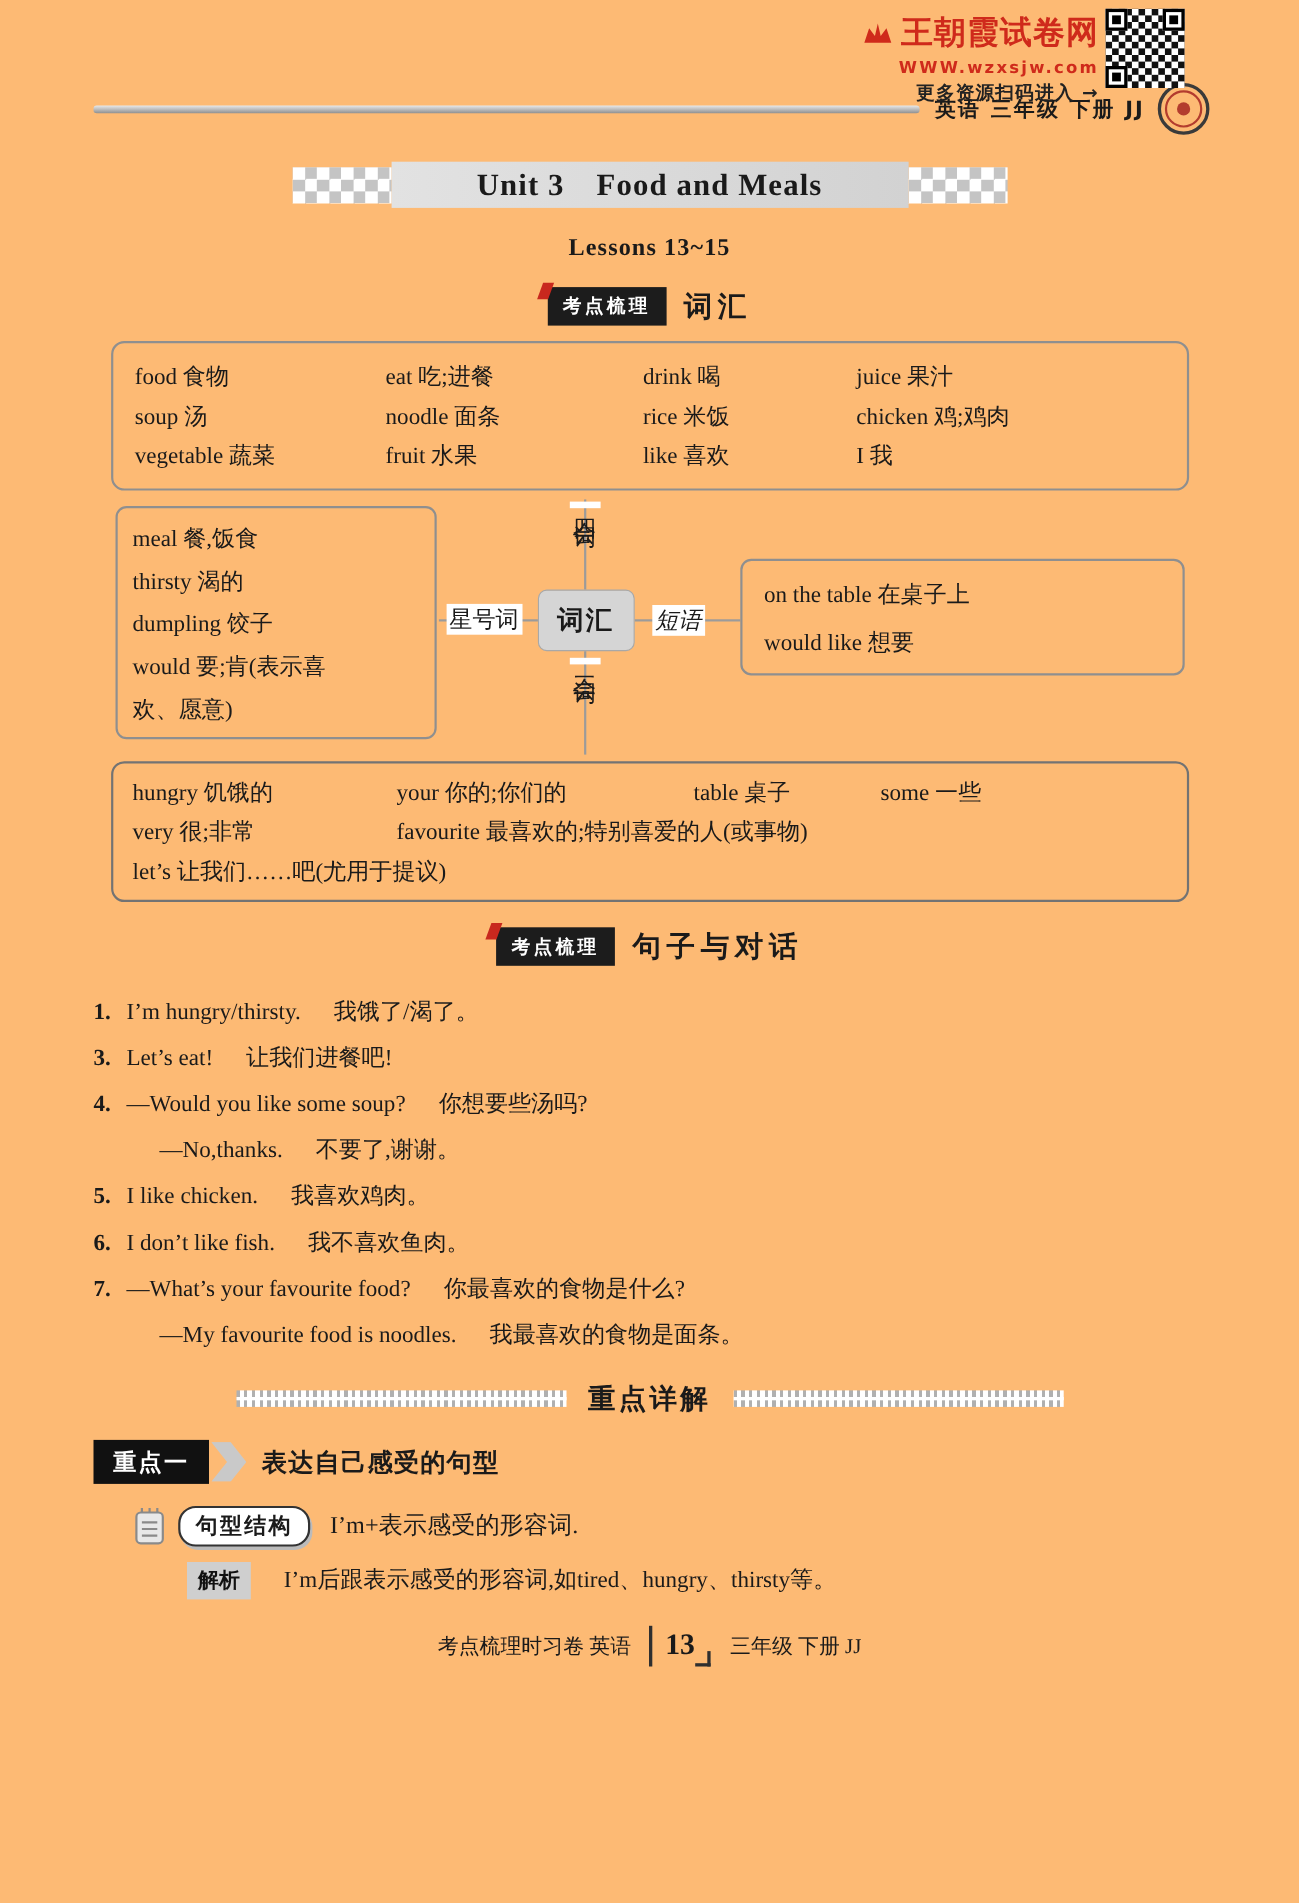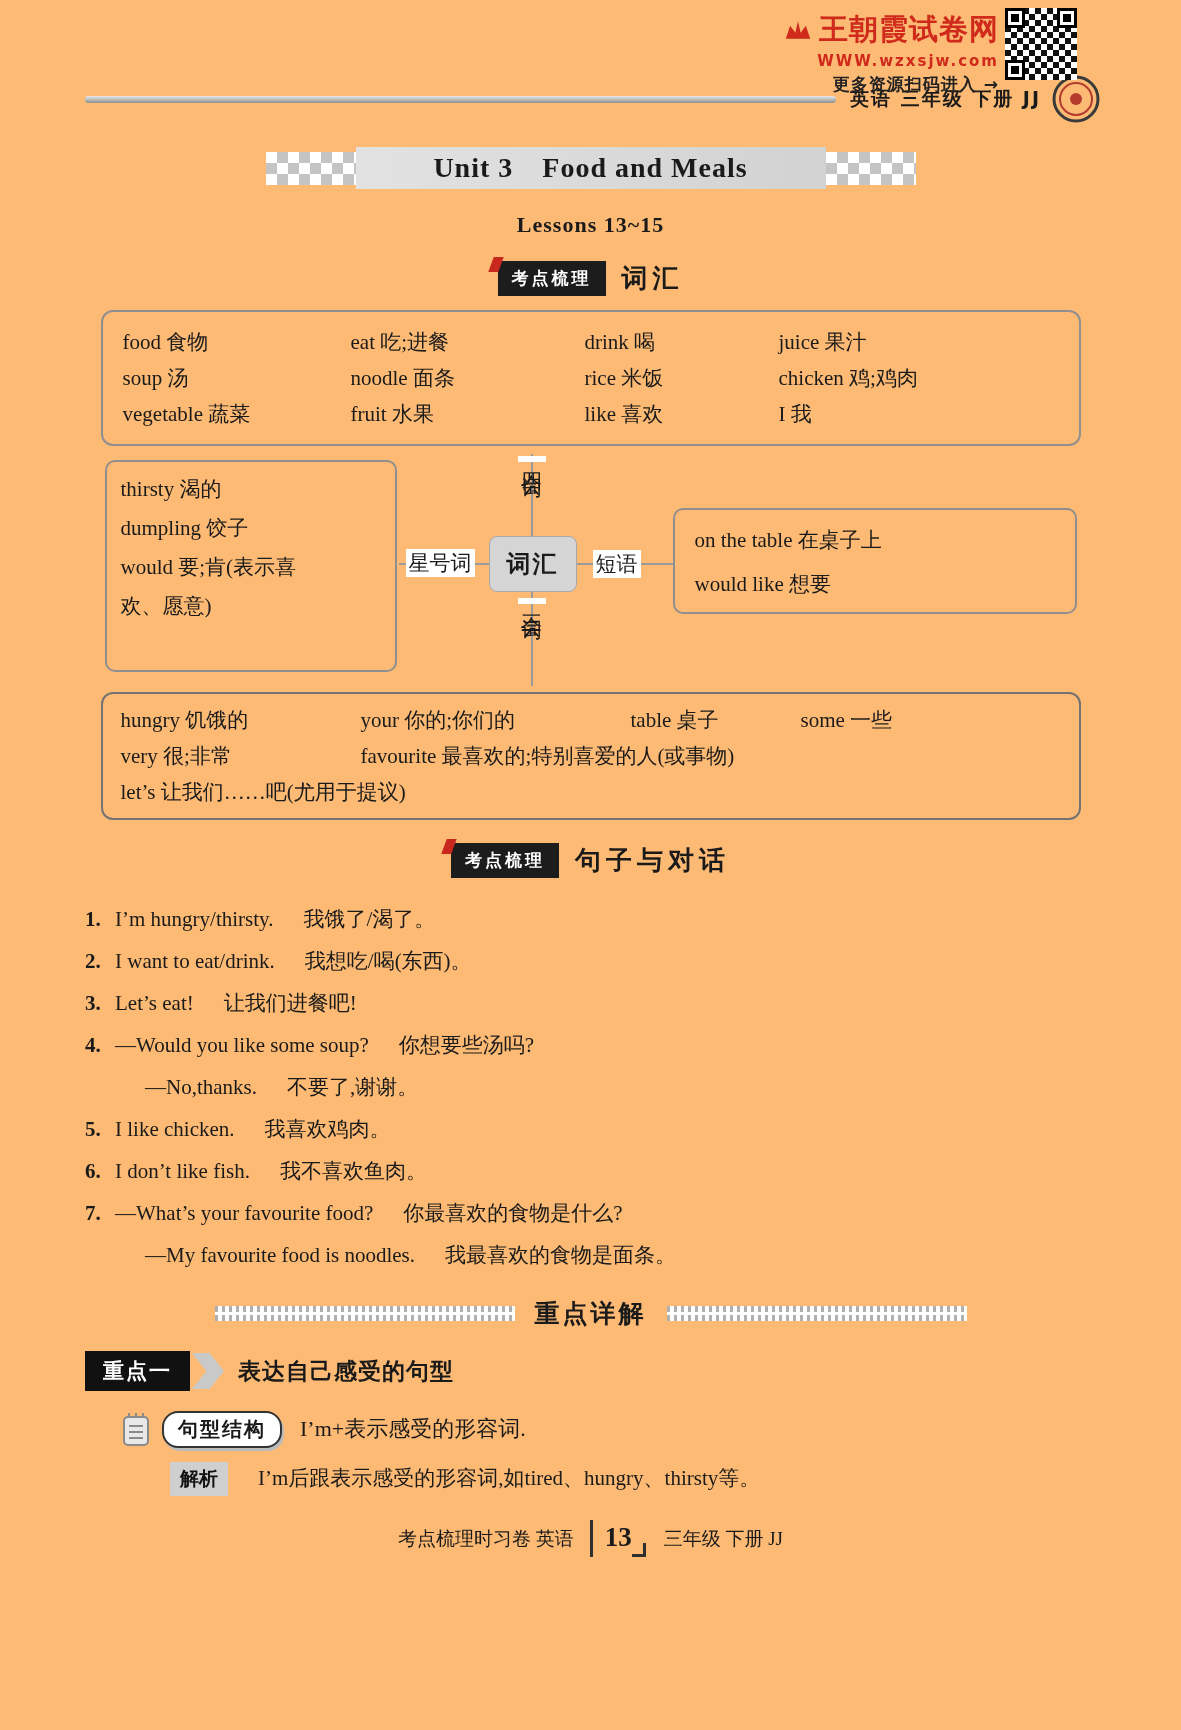--- a/index.html
+++ b/index.html
@@ -48,21 +48,21 @@
                  font-size:21px; line-height:36px; }
 
   
   .diagram { width:980px; margin:8px auto 0; position:relative; height:232px; font-size:21px; }
   .dline { position:absolute; background:#9b9b9b; }
   .star-box { position:absolute; left:4px; top:6px; width:292px; height:212px; border:2px solid #8f8f8f;
               border-radius:10px; padding:8px 14px; line-height:39px; }
   .phrase-box { position:absolute; left:572px; top:54px; width:404px; height:106px; border:2px solid #8f8f8f;
                 border-radius:10px; padding:8px 20px; line-height:44px; }
   .star-label { position:absolute; left:305px; top:95px; background:#fff; padding:0 3px; }
-  .phrase-label { position:absolute; left:492px; top:96px; background:#fff; padding:0 3px; }
+  .phrase-label { position:absolute; left:492px; top:96px; background:#fff; padding:0 3px;font-style:italic; }
   .center-node { position:absolute; left:388px; top:82px; width:88px; height:56px; background:#d5d5d5;
                  border:1px solid #a8a8a8; border-radius:8px; display:flex; align-items:center; justify-content:center;
                  font:bold 24px "DejaVu Sans",sans-serif; letter-spacing:2px; }
   .v-label { position:absolute; left:417px; writing-mode:vertical-rl; text-orientation:upright;
              background:#fff; line-height:28px; letter-spacing:2px; }
 
   
   .three-box { width:980px; margin:6px auto 0; border:2px solid #737373; border-radius:12px;
                padding:8px 18px; font-size:21px; line-height:36px; }
   .tb-row { display:flex; }
@@ -166,20 +166,21 @@
     <span>I 我</span>
   </div>
 
   <div class="diagram">
     <div class="dline" style="left:430px; top:0; width:2px; height:82px;"></div>
     <div class="dline" style="left:430px; top:138px; width:2px; height:94px;"></div>
     <div class="dline" style="left:298px; top:109px; width:90px; height:2px;"></div>
     <div class="dline" style="left:476px; top:109px; width:96px; height:2px;"></div>
 
     <div class="star-box">
+      <div>meal 餐,饭食</div>
       <div>thirsty 渴的</div>
       <div>dumpling 饺子</div>
       <div>would 要;肯(表示喜</div>
       <div>欢、愿意)</div>
     </div>
 
     <span class="star-label">星号词</span>
     <span class="v-label" style="top:2px;">四会词</span>
     <div class="center-node">词汇</div>
     <span class="v-label" style="top:144px;">三会词</span>
@@ -208,23 +209,20 @@
   </div>
 
   <div class="badge-row">
     <span class="kd-badge">考点梳理</span>
     <span class="section-heading">句子与对话</span>
   </div>
 
   <div class="sentences">
     <div class="sent-line">
       <span class="sent-num">1.</span><span class="sent-en">I’m hungry/thirsty.</span><span class="sent-zh">我饿了/渴了。</span>
-    </div>
-    <div class="sent-line">
-      <span class="sent-num">2.</span><span class="sent-en">I want to eat/drink.</span><span class="sent-zh">我想吃/喝(东西)。</span>
     </div>
     <div class="sent-line">
       <span class="sent-num">3.</span><span class="sent-en">Let’s eat!</span><span class="sent-zh">让我们进餐吧!</span>
     </div>
     <div class="sent-line">
       <span class="sent-num">4.</span><span class="sent-en">—Would you like some soup?</span><span class="sent-zh">你想要些汤吗?</span>
     </div>
     <div class="sent-line indent">
       <span class="sent-num"></span><span class="sent-en">—No,thanks.</span><span class="sent-zh">不要了,谢谢。</span>
     </div>

